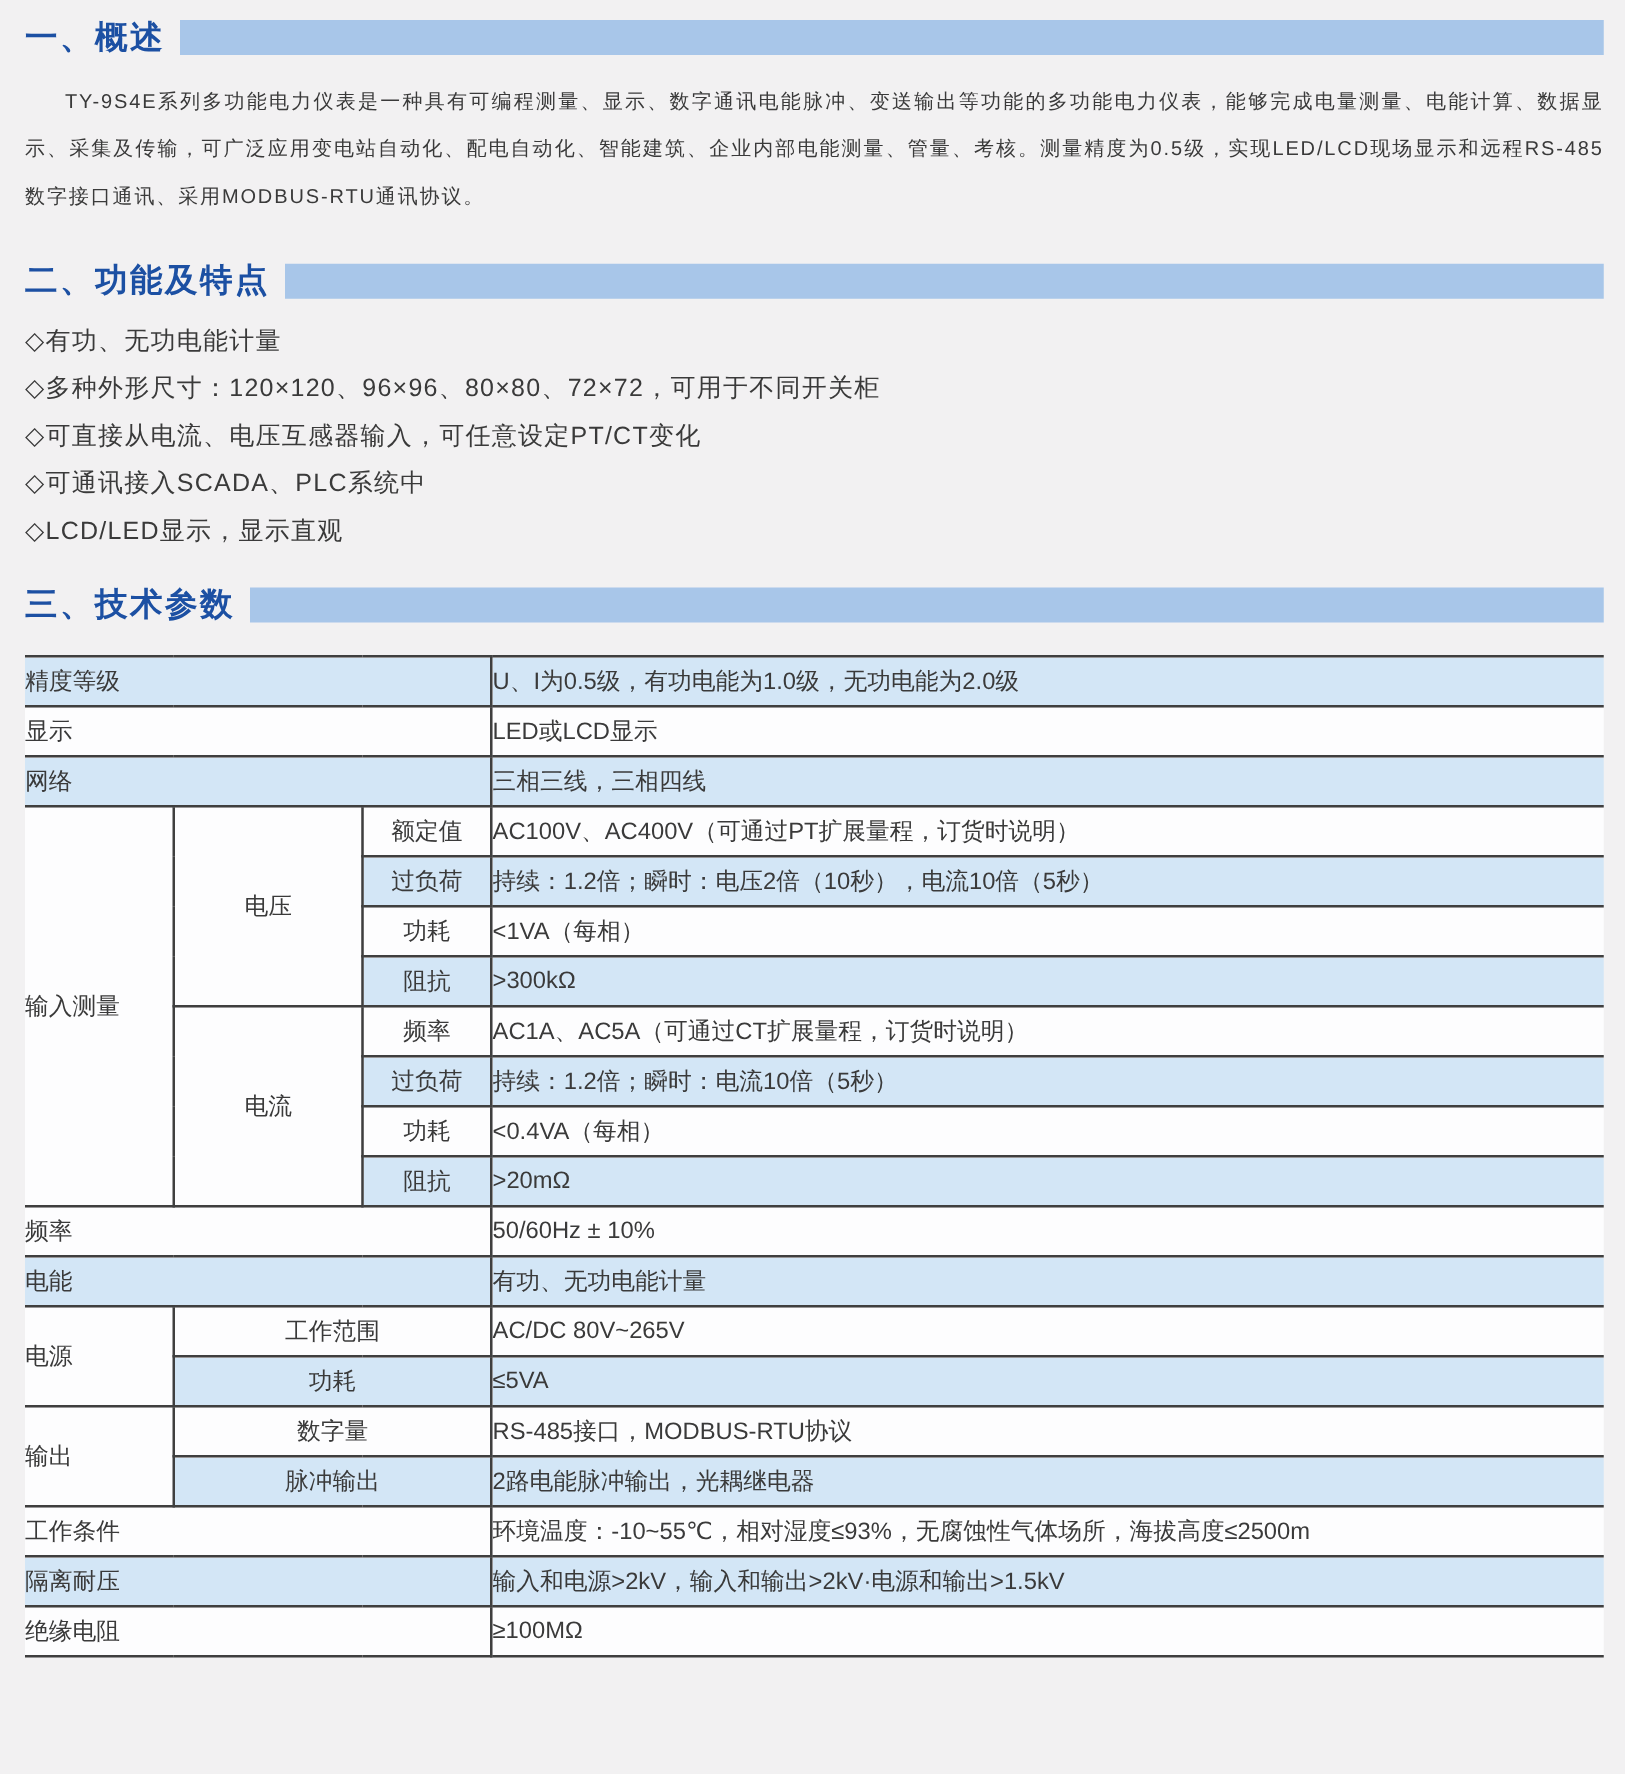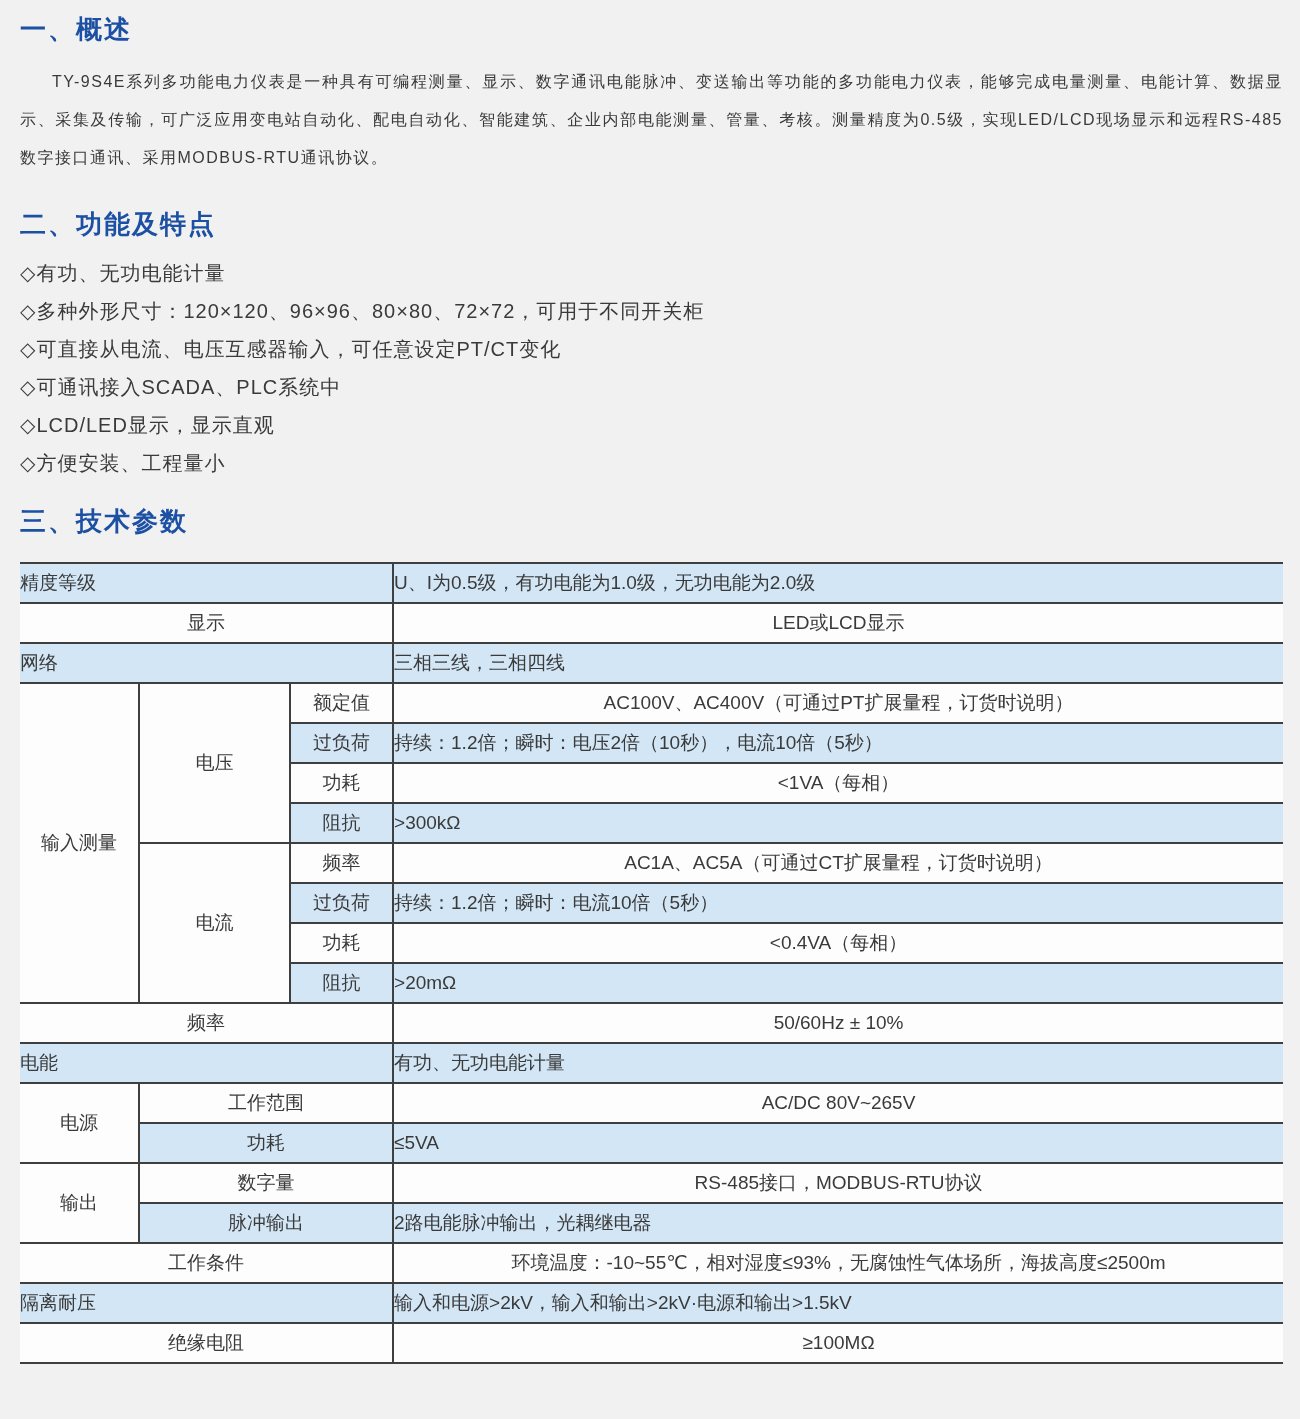--- a/index.html
+++ b/index.html
@@ -7,21 +7,21 @@
   body {
     height:1419px;
     overflow:hidden;
     background:var(--page-bg,#f2f1f2);
     font-family:"Liberation Sans","DejaVu Sans",sans-serif;
     color:#3a3a3a;
   }
   .page { padding:12px 17px 0 20px; }
 
   
-  .sec-header { display:flex; align-items:flex-start; margin-top:0;flex-direction:column; }
+  .sec-header { display:flex; align-items:center; margin-top:0; }
   .sec-title {
     font-size:26px; font-weight:bold;
     color:var(--accent,#1c50a3);
     letter-spacing:2px; white-space:nowrap;
   }
   .sec-bar { flex:1; height:28px; background:var(--bar,#a8c6e9); margin-left:12px; }
 
   
   .overview-text {
     margin-top:16px;
@@ -47,21 +47,21 @@
     border:2px solid #3f3f3f;
     font-size:19px;
     height:40px;
     padding:0;
     overflow:hidden;
     white-space:nowrap;
   }
   table.spec td:first-child { border-left:none; }
   table.spec td:last-child  { border-right:none; }
   tr.blue  > td { background:var(--row-blue,#d3e6f6); }
-  tr.white > td { background:var(--row-white,#fdfdfe);text-align:center; }
+  tr.white > td { background:var(--row-white,#fdfdfe); }
   td.bg-white { background:var(--row-white,#fdfdfe);margin-left:40px; }
   td.bg-blue  { background:var(--row-blue,#d3e6f6); }
   td.label { text-align:left; padding-left:18px; }
   td.sub   { text-align:center; }
   td.value { text-align:left; padding-left:72px; }
 </style>
 </head>
 <body>
 
 <div class="page">
@@ -75,21 +75,20 @@
   <div class="sec-header features">
     <div class="sec-title">二、功能及特点</div>
     <div class="sec-bar"></div>
   </div>
   <ul class="features-list">
       <li>◇有功、无功电能计量</li>
       <li>◇多种外形尺寸：120×120、96×96、80×80、72×72，可用于不同开关柜</li>
       <li>◇可直接从电流、电压互感器输入，可任意设定PT/CT变化</li>
       <li>◇可通讯接入SCADA、PLC系统中</li>
       <li>◇LCD/LED显示，显示直观</li>
-      <li>◇方便安装、工程量小</li>
     </ul>
 
   <div class="sec-header specs">
     <div class="sec-title">三、技术参数</div>
     <div class="sec-bar"></div>
   </div>
   <table class="spec">
     <colgroup>
         <col style="width: 119px;">
         <col style="width: 151px;">

